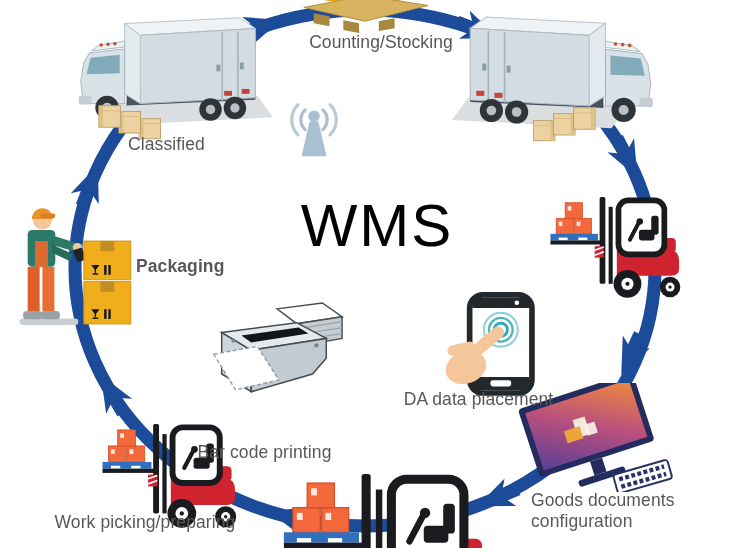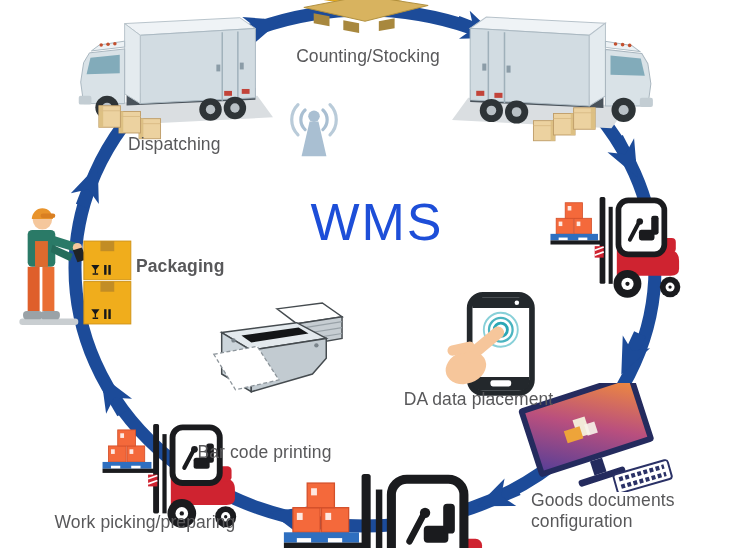--- a/index.html
+++ b/index.html
@@ -9,21 +9,21 @@
   }
   .icon{position:absolute;}
   .icon svg{display:block;width:100%;height:auto;}
   .lbl{
     position:absolute;color:#58585a;font-size:17.5px;line-height:1.22;
     letter-spacing:0.1px;
   }
   .center{text-align:center;}
   .pre{white-space:pre-line;}
   .wms{
-    font-size:52px;font-weight:500;color:#1d4ed8;letter-spacing:2px;
+    font-size:60px;font-weight:500;color:#000000;letter-spacing:2px;
     line-height:1;
   }
   .arrow-layer{position:absolute;left:0;top:0;}
 </style>
 </head>
 <body>
 
 <div class="canvas">
 
   <svg width="0" height="0" style="position:absolute" aria-hidden="true">
@@ -270,22 +270,22 @@
           <use href="#cartons"></use>
         </g>
       </svg>
   </div>
   <div class="icon" style="left:532px;top:102px;width:66px;">
     <svg viewBox="0 0 92 58">
         <use href="#cartons"></use>
       </svg>
   </div>
 
-  <div class="lbl center" style="left:238px;top:46px;width:260px;">Counting/Stocking</div>
-  <div class="lbl" style="left:128px;top:134px;">Dispatching</div>
+  <div class="lbl center" style="left:238px;top:32px;width:260px;padding-left:13px;">Counting/Stocking</div>
+  <div class="lbl" style="left:128px;top:134px;">Classified</div>
   <div class="lbl wms center" style="left:272px;top:196px;width:210px;">WMS</div>
   <div class="lbl" style="left:136px;top:256px;font-weight:bold;">Packaging</div>
   <div class="lbl center" style="left:162px;top:407px;width:205px;margin-top:35px;">Bar code printing</div>
   <div class="lbl center" style="left:376px;top:389px;width:205px;">DA data placement</div>
   <div class="lbl pre" style="left:531px;top:490px;">Goods documents
 configuration</div>
   <div class="lbl center" style="left:10px;top:512px;width:270px;">Work picking/preparing</div>
 
 </div>
 

